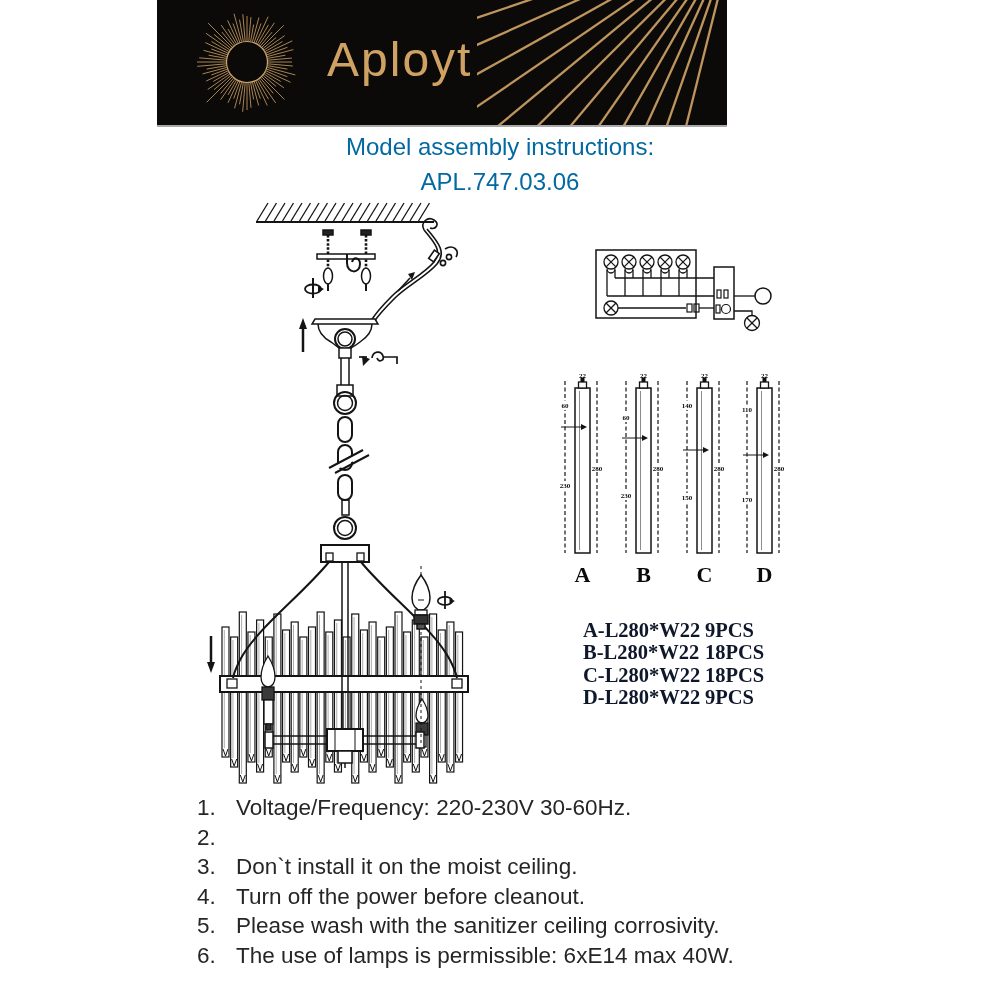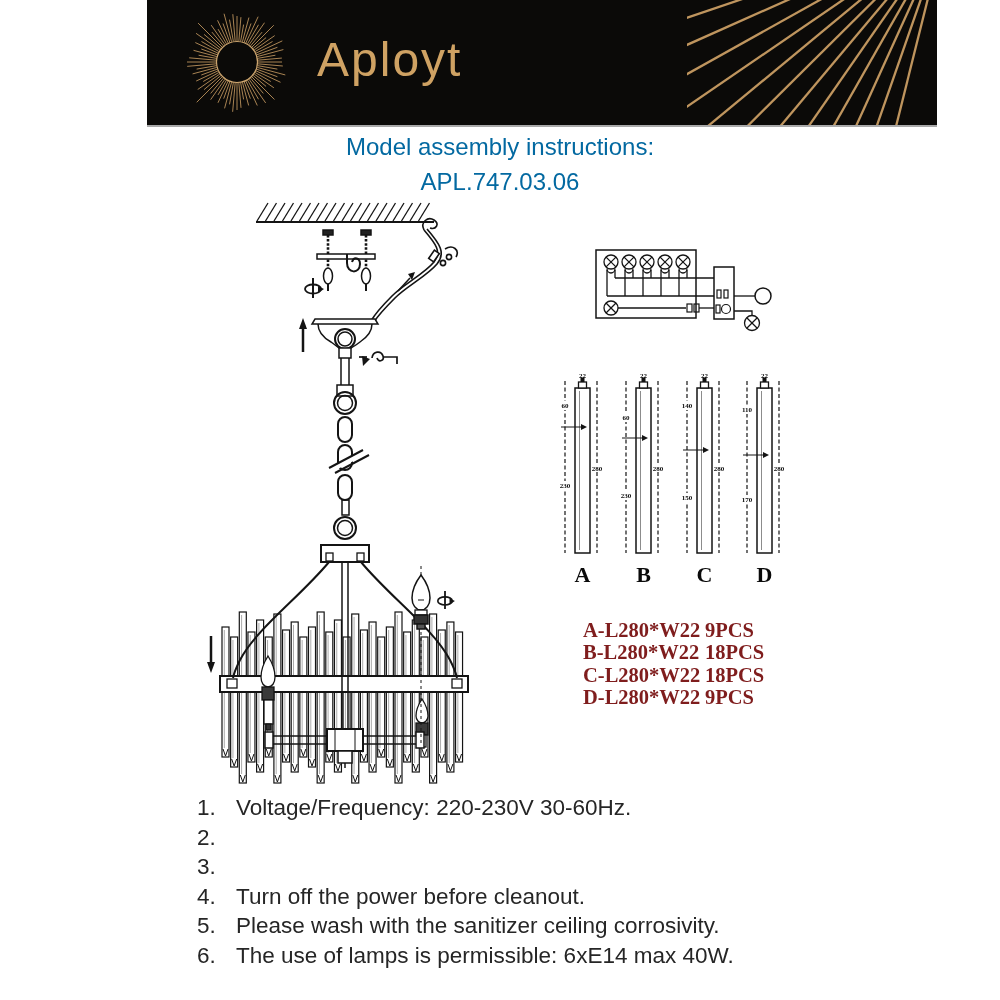--- a/index.html
+++ b/index.html
@@ -1,31 +1,31 @@
 <!DOCTYPE html>
 <html><head>
 <meta charset="utf-8">
 <style>
   html,body{margin:0;padding:0;background:#ffffff;}
   #sheet{position:relative;width:1000px;height:1000px;background:#ffffff;overflow:hidden;
          font-family:"Liberation Sans",sans-serif;}
   
-  #header{position:absolute;left:147px;top:0;width:790px;height:125px;background:#0b0a08;
+  #header{position:absolute;left:157px;top:0;width:570px;height:125px;background:#0b0a08;
           border-bottom:2px solid #a9a9a9;overflow:hidden;}
   #logo-svg{position:absolute;left:34px;top:6px;}
   .brand{position:absolute;left:170px;top:32px;font-size:48px;font-weight:400;color:#cfa263;
          letter-spacing:2px;}
   #fan-svg{position:absolute;right:0;top:0;}
   
   .title-line{position:absolute;left:0;width:1000px;text-align:center;color:#0369a1;}
   #title1{top:133px;font-size:24px;}
   #title2{top:168px;font-size:24px;}
   
   #parts{position:absolute;left:583px;top:619px;font-family:"Liberation Serif",serif;
-         font-weight:bold;font-size:20.5px;color:#7f1d1d;}
+         font-weight:bold;font-size:20.5px;color:#0f172a;}
   .part-row{display:flex;height:22.4px;line-height:22.4px;}
   .part-code{width:122px;}
   
   #instructions{position:absolute;left:197px;top:793px;color:#262626;}
   .ins-row{display:flex;height:29.6px;line-height:29.6px;font-size:22.5px;}
   .ins-num{width:26px;margin-right:13px;}
   svg{position:absolute;}
   text{font-family:"Liberation Serif",serif;font-weight:bold;fill:#0a0a0a;}
 </style>
 </head>
@@ -545,20 +545,21 @@
   <div id="instructions">
     <div class="ins-row">
       <span class="ins-num">1.</span>
       <span class="ins-text">Voltage/Frequency: 220-230V 30-60Hz.</span>
     </div>
     <div class="ins-row">
       <span class="ins-num">2.</span>
     </div>
     <div class="ins-row">
       <span class="ins-num">3.</span>
+      <span class="ins-text">Don`t install it on the moist ceiling.</span>
     </div>
     <div class="ins-row">
       <span class="ins-num">4.</span>
       <span class="ins-text">Turn off the power before cleanout.</span>
     </div>
     <div class="ins-row">
       <span class="ins-num">5.</span>
       <span class="ins-text">Please wash with the sanitizer ceiling corrosivity.</span>
     </div>
     <div class="ins-row">

